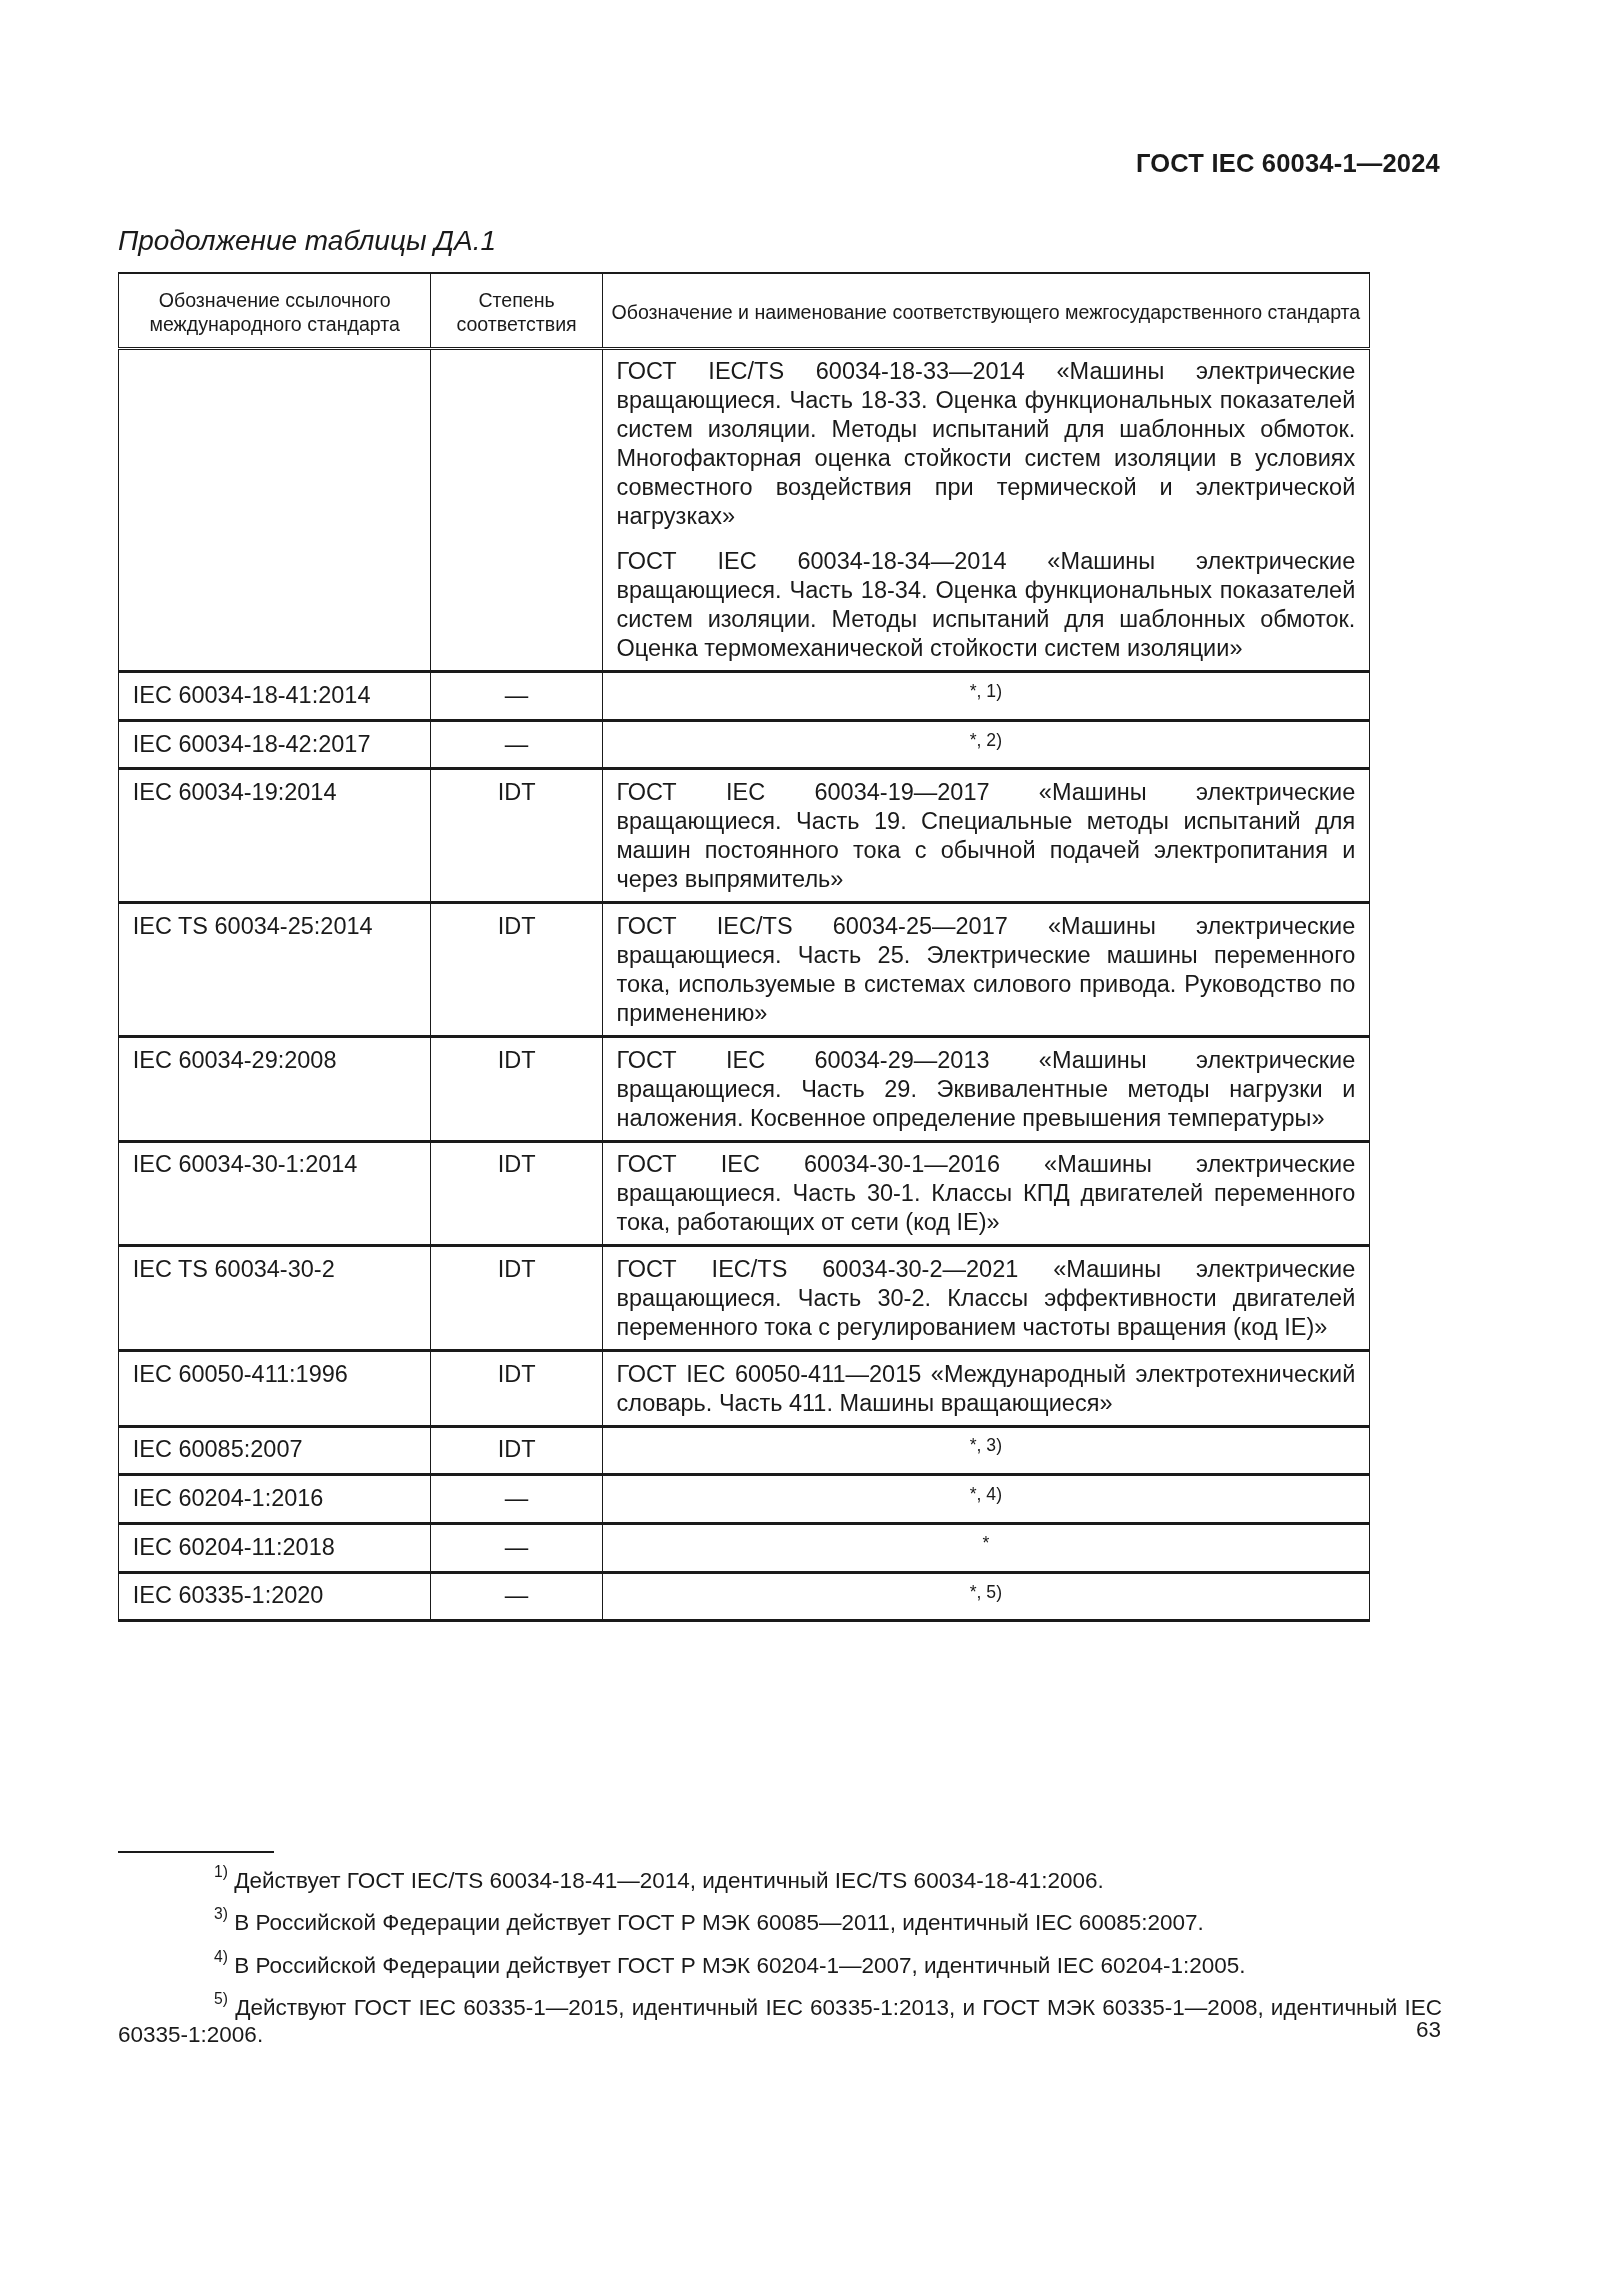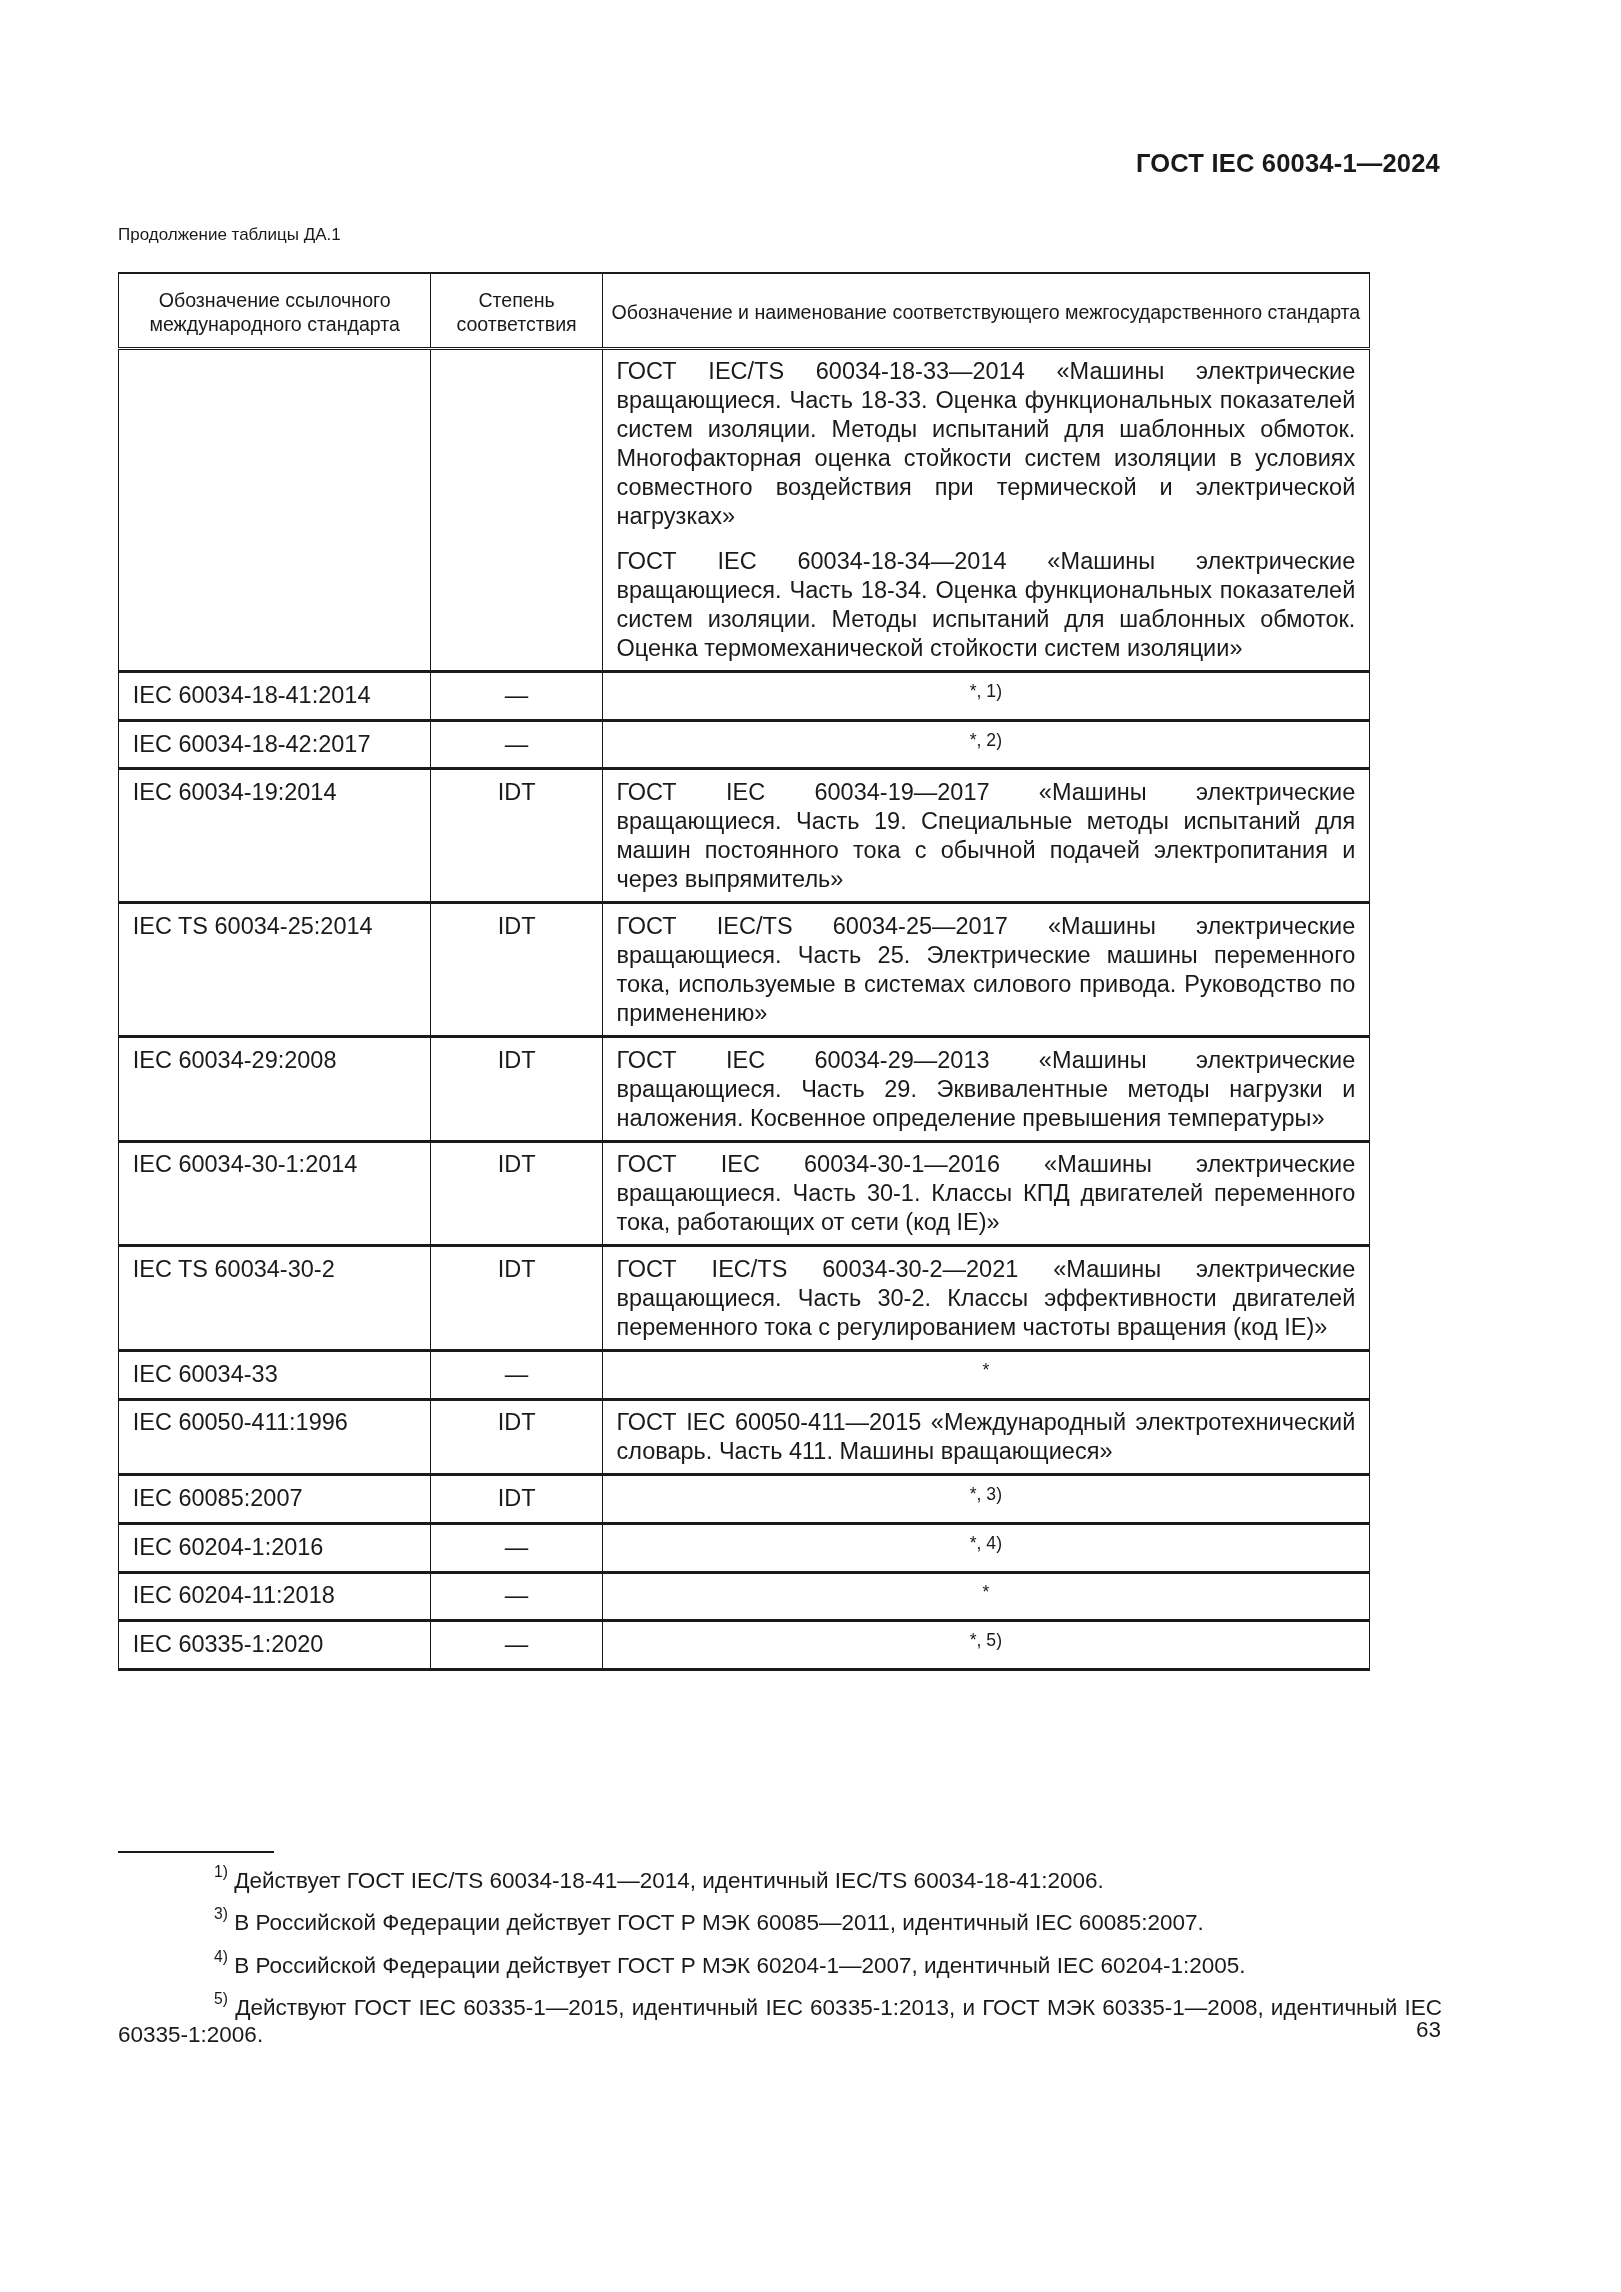--- a/index.html
+++ b/index.html
@@ -1,19 +1,19 @@
 <!DOCTYPE html>
 <html><head>
 <meta charset="utf-8">
 <style>
   html, body { margin:0; padding:0; background:#ffffff; }
   body { width:1621px; height:2293px; position:relative; overflow:hidden;
          font-family:"Liberation Sans", sans-serif; color:#1a1a1a; }
   .doc-code { position:absolute; right:181px; top:149px; font-weight:bold; font-size:25.5px; letter-spacing:0.2px; }
-  .caption { position:absolute; left:118px; top:225px; font-size:17px; }
+  .caption { position:absolute; left:118px; top:225px; font-style:italic; font-size:28px; }
   table.main { position:absolute; left:118px; top:272px; width:1252px; border-collapse:collapse;
                font-size:23.5px; line-height:29px; }
   table.main td, table.main th { border:1.5px solid #1a1a1a; vertical-align:top; }
   table.main th { font-weight:normal; font-size:19.6px; line-height:24.5px; text-align:center; vertical-align:middle;
                   padding:9.8px 5.9px 5.9px 5.9px; height:57px; border-top:2.9px solid #1a1a1a; }
   table.main tr.hdr { border-bottom:3.9px double #1a1a1a; }
   table.main td { padding:7.8px 13.7px 6.9px 13.7px; }
   table.main tr.row { border-top:3.4px solid #1a1a1a; }
   table.main tr.row:last-child td { border-bottom:3.9px solid #1a1a1a; }
   td.c1 { width:284px; }
@@ -91,25 +91,20 @@
         </td>
       </tr>
       <tr class="row">
         <td class="c1">IEC TS 60034-30-2</td>
         <td class="c2">IDT</td>
         <td class="c3">
           <p>ГОСТ IEC/TS 60034-30-2—2021 «Машины электрические вращающиеся. Часть 30-2. Классы эффективности двигателей переменного тока с регулированием частоты вращения (код IE)»</p>
         </td>
       </tr>
       <tr class="row">
-        <td class="c1">IEC 60034-33</td>
-        <td class="c2">—</td>
-        <td class="c3 center"><span class="mark">*</span></td>
-      </tr>
-      <tr class="row">
         <td class="c1">IEC 60050-411:1996</td>
         <td class="c2">IDT</td>
         <td class="c3">
           <p>ГОСТ IEC 60050-411—2015 «Международный электротехнический словарь. Часть 411. Машины вращающиеся»</p>
         </td>
       </tr>
       <tr class="row">
         <td class="c1">IEC 60085:2007</td>
         <td class="c2">IDT</td>
         <td class="c3 center"><span class="mark">*, 3)</span></td>

